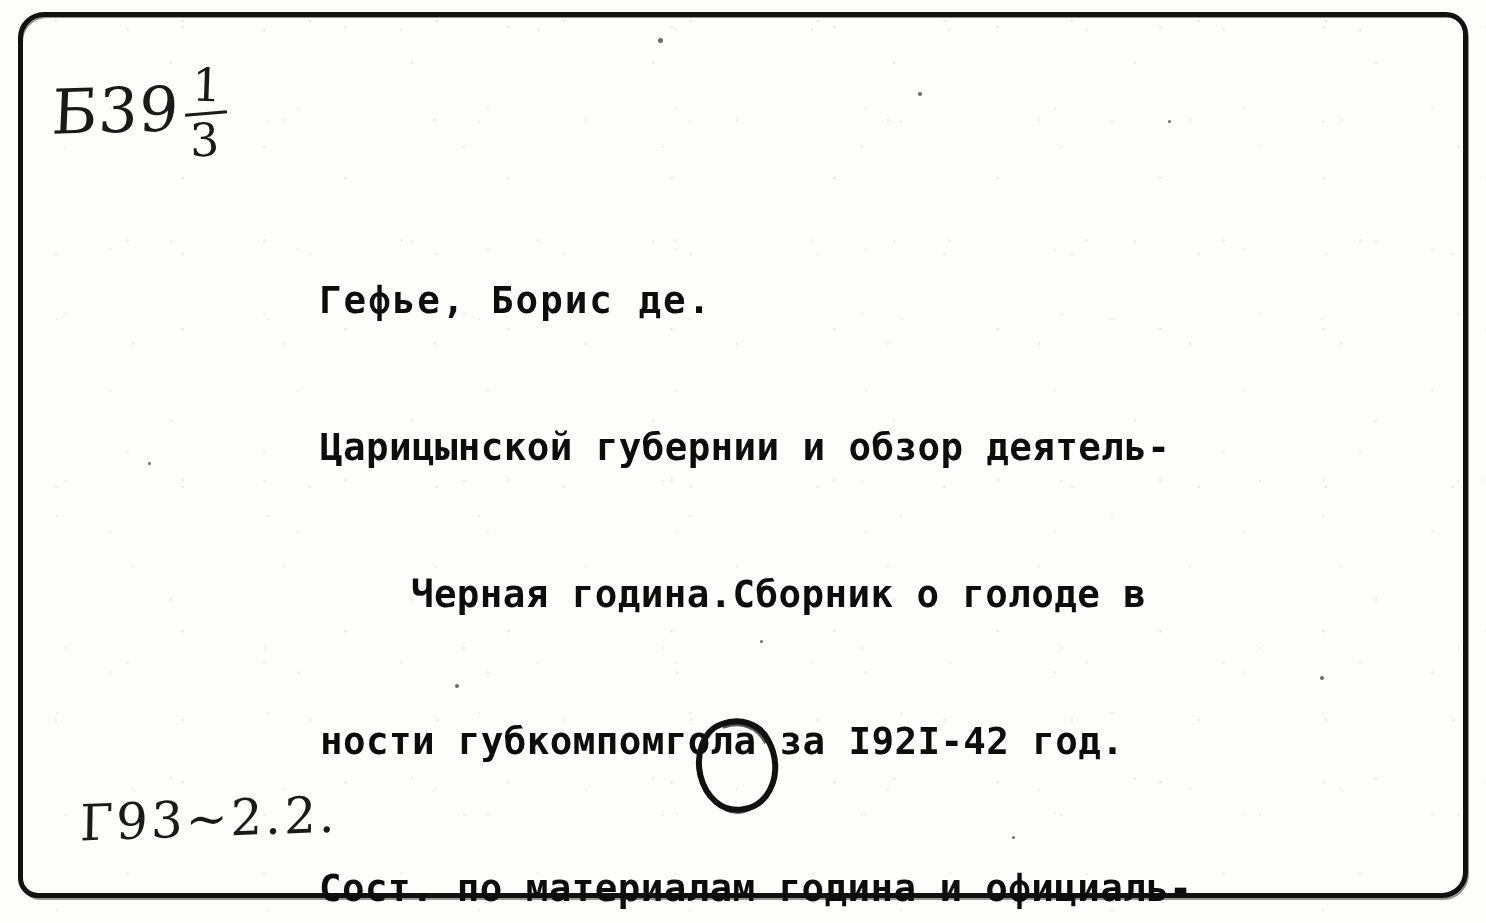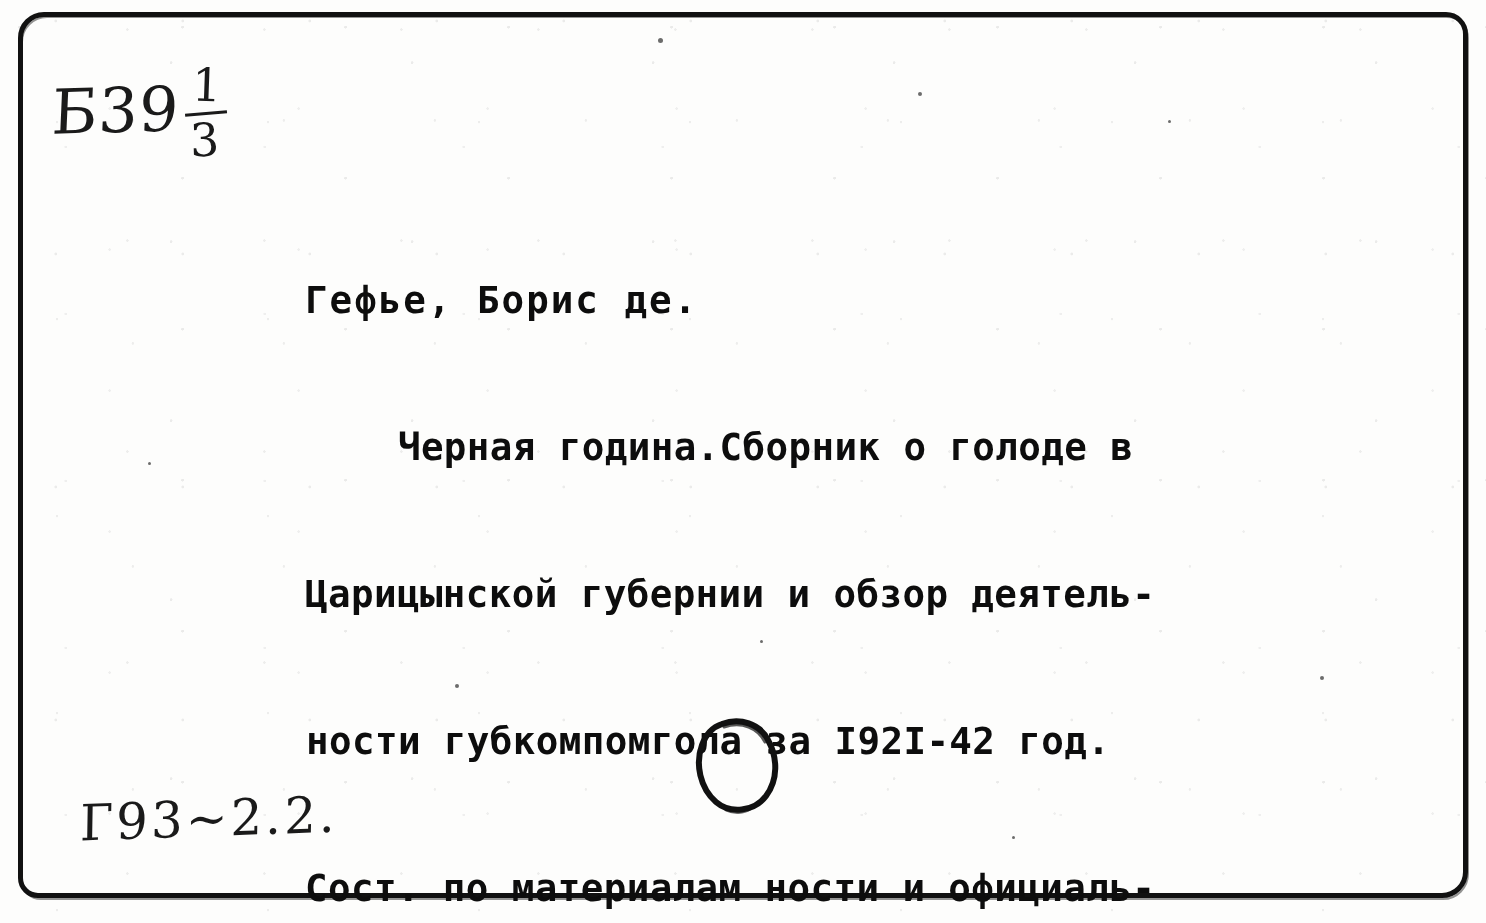--- a/index.html
+++ b/index.html
@@ -125,20 +125,21 @@
     font-family: "DejaVu Sans Mono", "Liberation Mono", monospace;
     font-size: 37.5px;
     line-height: 49px;
     letter-spacing: .4px;
     font-weight: 700;
     white-space: pre;
   }
   #record .line {
     display: block;
     white-space: pre;
+    margin-left: 14px;
   }
   
   #record .line:nth-child(odd)  { transform: translateX(0px); }
   #record .line:nth-child(even) { transform: translateX(1px); }
   #record .line.author { letter-spacing: 2px; }
 
   
   #stamp-ring {
     position: absolute;
     left: 692px;
@@ -168,24 +169,24 @@
     <span class="main-num">Б39</span>
     <span class="fraction">
       <span class="num">1</span>
       <span class="bar"></span>
       <span class="den">3</span>
     </span>
   </div>
 
   <div id="record">
     <span class="line author">Гефье, Борис де.</span>
+    <span class="line">Царицынской губернии и обзор деятель-</span>
     <span class="line">    Черная година.Сборник о голоде в</span>
-    <span class="line">Царицынской губернии и обзор деятель-</span>
     <span class="line">ности губкомпомгола за I92I-42 год.</span>
-    <span class="line">Сост. по материалам ности и официаль-</span>
+    <span class="line">Сост. по материалам година и официаль-</span>
     
     
     
   </div>
 
   <svg id="stamp-ring" viewBox="0 0 92 98">
     <path d="M30 6 C48 -1 68 6 76 22 C86 40 86 62 74 78 C62 94 38 96 24 84 C8 70 3 46 10 27 C14 16 21 9 30 6 Z" fill="none" stroke="#111" stroke-width="6" stroke-linecap="round" stroke-linejoin="round"></path>
     <path d="M32 9 C50 3 66 10 73 24" fill="none" stroke="#111" stroke-width="3" stroke-linecap="round" opacity=".7"></path>
     <path d="M34 92 C42 96 52 95 58 91" fill="none" stroke="#111" stroke-width="3" stroke-linecap="round" opacity=".6"></path>
   </svg>

